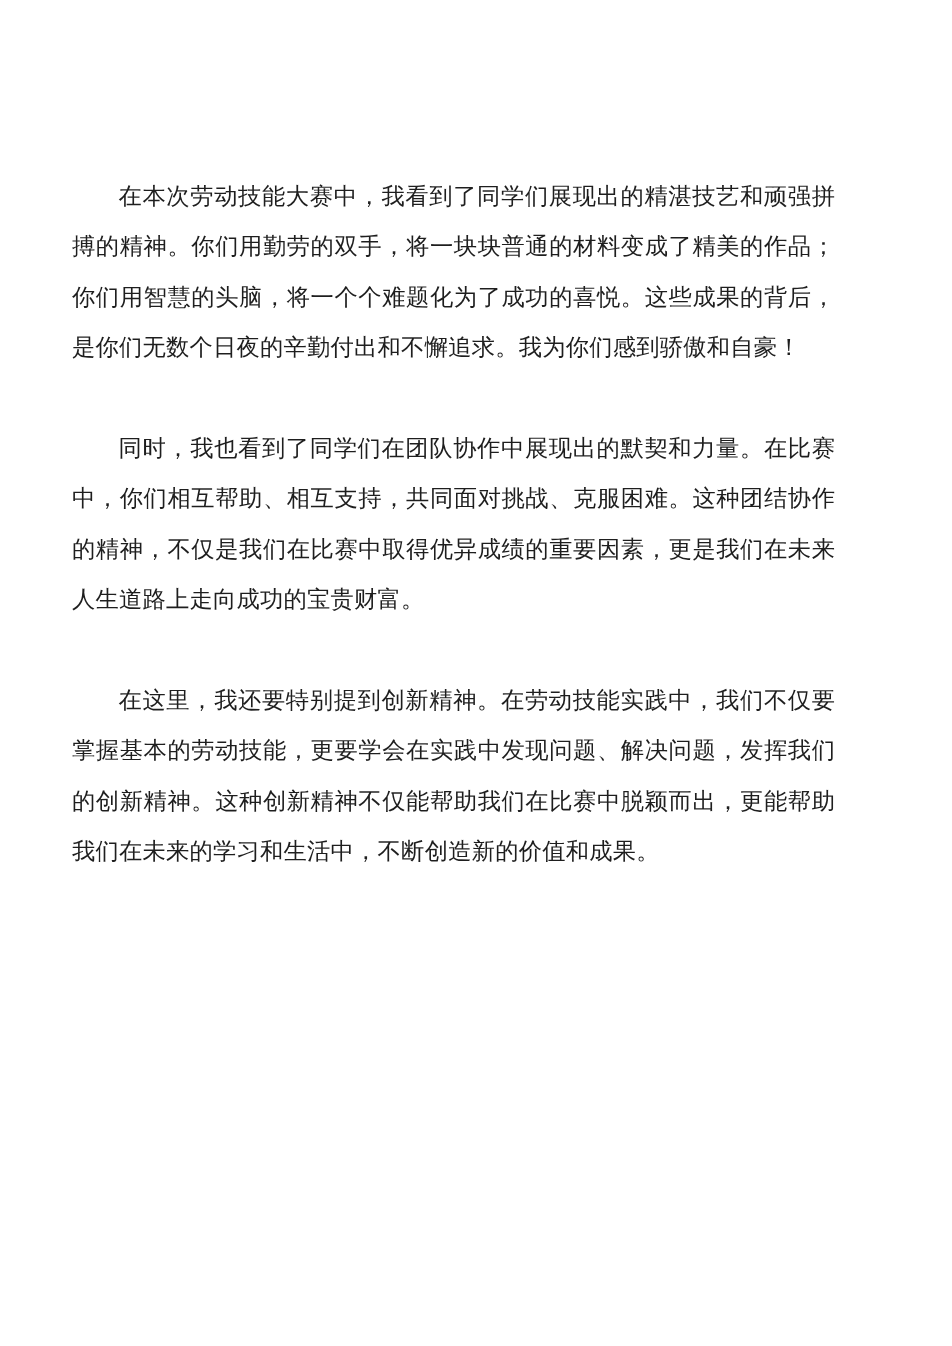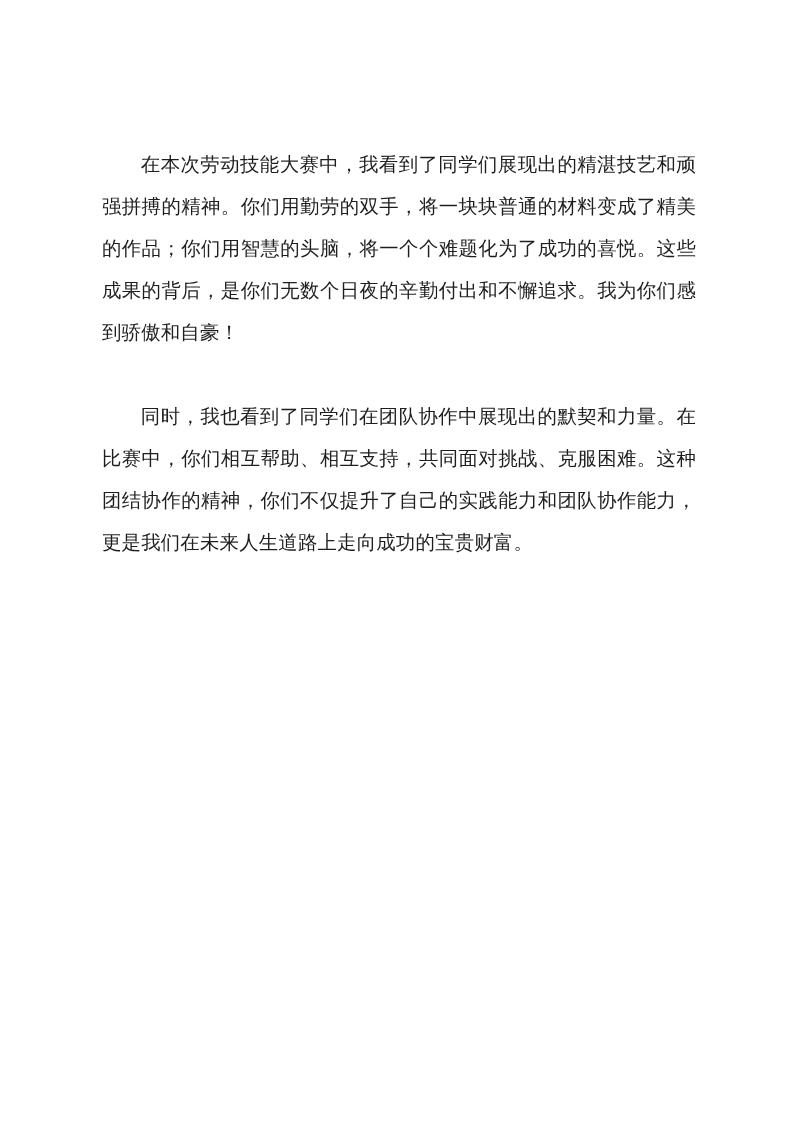--- a/index.html
+++ b/index.html
@@ -10,33 +10,34 @@
     width: 793px;
     height: 1122px;
     background: #ffffff;
     overflow: hidden;
   }
   .page {
     box-sizing: border-box;
     width: 793px;
     height: 1122px;
     background: #ffffff;
-    padding: 144px 97px 0 102px;
+    padding: 144px 97px 0 60px;
   }
   .para {
     margin: 0 0 42px 0;
     font-family: "Liberation Serif", "DejaVu Serif", serif;
     font-size: 19.4px;
     line-height: 42px;
     color: #1e1e1e;
     text-align: justify;
     text-indent: 2em;
     letter-spacing: 0.2px;
     word-break: break-all;
   }
 </style>
 </head>
 <body>
 
 <div class="page">
   <p class="para">在本次劳动技能大赛中，我看到了同学们展现出的精湛技艺和顽强拼搏的精神。你们用勤劳的双手，将一块块普通的材料变成了精美的作品；你们用智慧的头脑，将一个个难题化为了成功的喜悦。这些成果的背后，是你们无数个日夜的辛勤付出和不懈追求。我为你们感到骄傲和自豪！</p>
-  <p class="para">同时，我也看到了同学们在团队协作中展现出的默契和力量。在比赛中，你们相互帮助、相互支持，共同面对挑战、克服困难。这种团结协作的精神，你们不仅提升了自己的实践能力和团队协作能力，更是我们在未来人生道路上走向成功的宝贵财富。</p>
+  <p class="para">同时，我也看到了同学们在团队协作中展现出的默契和力量。在比赛中，你们相互帮助、相互支持，共同面对挑战、克服困难。这种团结协作的精神，不仅是我们在比赛中取得优异成绩的重要因素，更是我们在未来人生道路上走向成功的宝贵财富。</p>
+  <p class="para">在这里，我还要特别提到创新精神。在劳动技能实践中，我们不仅要掌握基本的劳动技能，更要学会在实践中发现问题、解决问题，发挥我们的创新精神。这种创新精神不仅能帮助我们在比赛中脱颖而出，更能帮助我们在未来的学习和生活中，不断创造新的价值和成果。</p>
 </div>
 
 </body></html>

